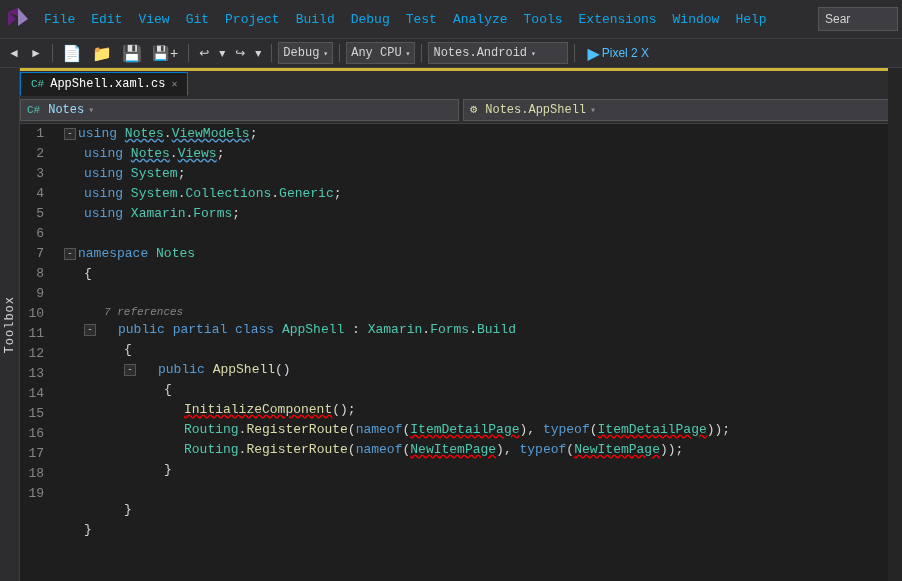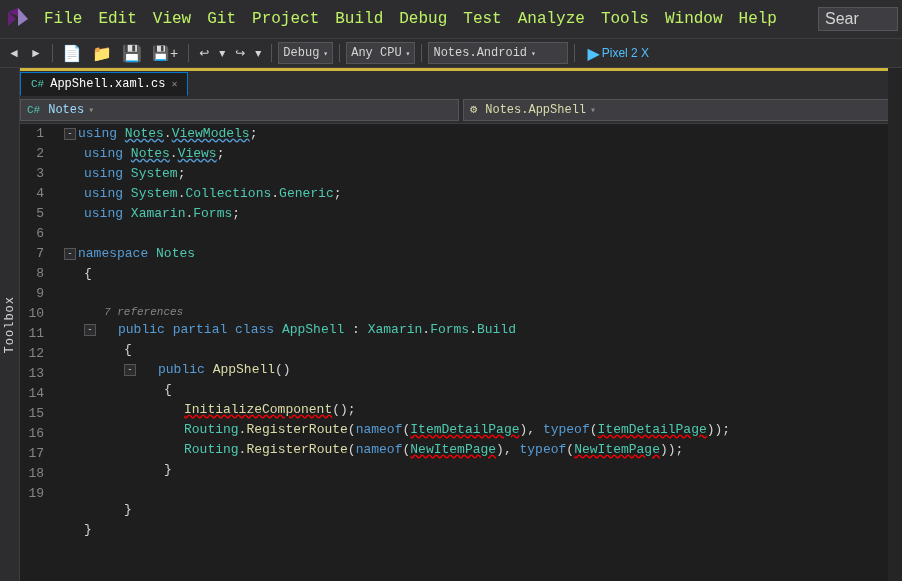--- a/index.html
+++ b/index.html
@@ -25,33 +25,33 @@
     .vs-logo {
       width: 28px;
       height: 28px;
       margin-right: 4px;
       display: flex;
       align-items: center;
       justify-content: center;
     }
     .vs-logo svg { width: 24px; height: 24px; }
     .menu-item {
-      color: #bef264;
+      color: #0ea5e9;
       padding: 4px 8px;
-      font-size: 16px;
+      font-size: 13px;
       cursor: pointer;
       white-space: nowrap;
     }
     .search-box {
       margin-left: auto;
       background: #3e3e42;
       border: 1px solid #555;
       color: #d4d4d4;
       padding: 2px 6px;
-      font-size: 16px;
+      font-size: 12px;
       width: 80px;
       height: 24px;
     }
 
     
     .toolbar {
       background: #2d2d30;
       border-top: 1px solid #3e3e42;
       border-bottom: 1px solid #3e3e42;
       display: flex;
@@ -288,20 +288,21 @@
   <div class="menu-item">File</div>
   <div class="menu-item">Edit</div>
   <div class="menu-item">View</div>
   <div class="menu-item">Git</div>
   <div class="menu-item">Project</div>
   <div class="menu-item">Build</div>
   <div class="menu-item">Debug</div>
   <div class="menu-item">Test</div>
   <div class="menu-item">Analyze</div>
   <div class="menu-item">Tools</div>
+  <div class="menu-item">Extensions</div>
   <div class="menu-item">Window</div>
   <div class="menu-item">Help</div>
   <input class="search-box" value="Sear" placeholder="Sear" style="">
 </div>
 
 <div class="toolbar">
 
   <button class="toolbar-btn">◄</button>
   <button class="toolbar-btn">►</button>
   <div class="toolbar-separator"></div>

